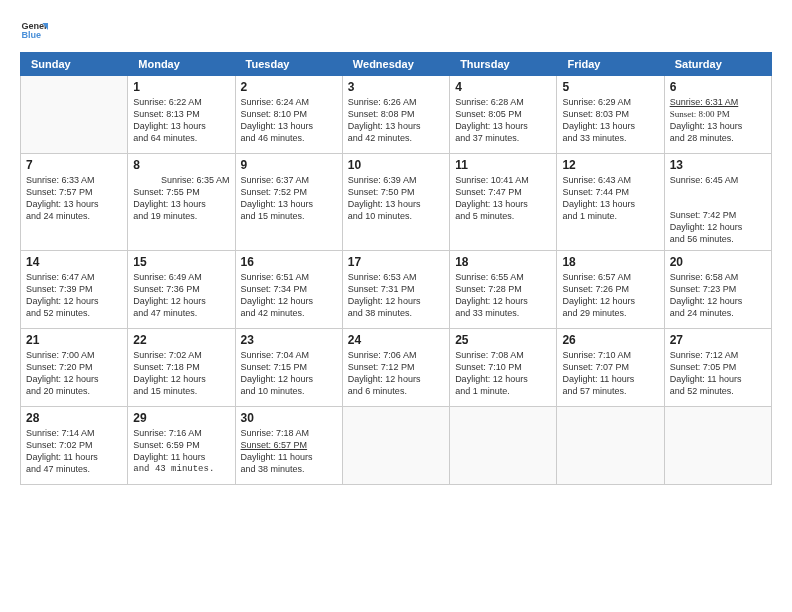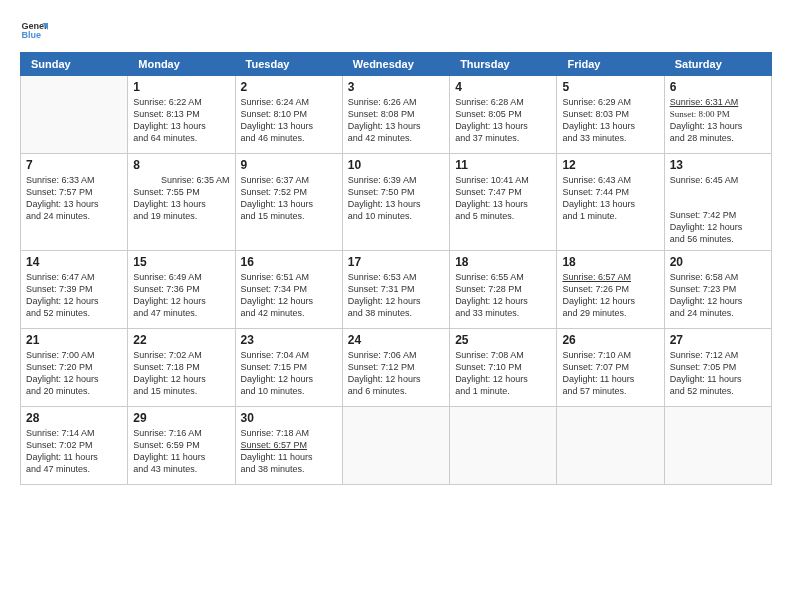--- a/index.html
+++ b/index.html
@@ -272,21 +272,21 @@
             <div class="day-info">
               <span style="display: block;">Sunrise: 6:55 AM</span>
               <span style="display: block;">Sunset: 7:28 PM</span>
               <span style="display: block;">Daylight: 12 hours</span>
               <span style="display: block;">and 33 minutes.</span>
             </div>
           </td>
           <td>
             <span class="day-num">18</span>
             <div class="day-info">
-              <span style="display: block; text-decoration: underline;">Sunrise: 6:57 AM</span>
+              <span style="display: block;">Sunrise: 6:57 AM</span>
               <span style="display: block;">Sunset: 7:26 PM</span>
               <span style="display: block;">Daylight: 12 hours</span>
               <span style="display: block;">and 29 minutes.</span>
             </div>
           </td>
           <td>
             <span class="day-num">20</span>
             <div class="day-info">
               <span style="display: block;">Sunrise: 6:58 AM</span>
               <span style="display: block;">Sunset: 7:23 PM</span>
@@ -369,21 +369,21 @@
               <span style="display: block;">Daylight: 11 hours</span>
               <span style="display: block;">and 47 minutes.</span>
             </div>
           </td>
           <td>
             <span class="day-num">29</span>
             <div class="day-info">
               <span style="display: block;">Sunrise: 7:16 AM</span>
               <span style="display: block;">Sunset: 6:59 PM</span>
               <span style="display: block;">Daylight: 11 hours</span>
-              <span style="display: block;">and 43 minutes.</span>
+              <span style="display: block; font-family: Liberation Mono, monospace;">and 43 minutes.</span>
             </div>
           </td>
           <td>
             <span class="day-num">30</span>
             <div class="day-info">
               <span style="display: block;">Sunrise: 7:18 AM</span>
               <span style="display: block; text-decoration: underline;">Sunset: 6:57 PM</span>
               <span style="display: block;">Daylight: 11 hours</span>
               <span style="display: block;">and 38 minutes.</span>
             </div>

